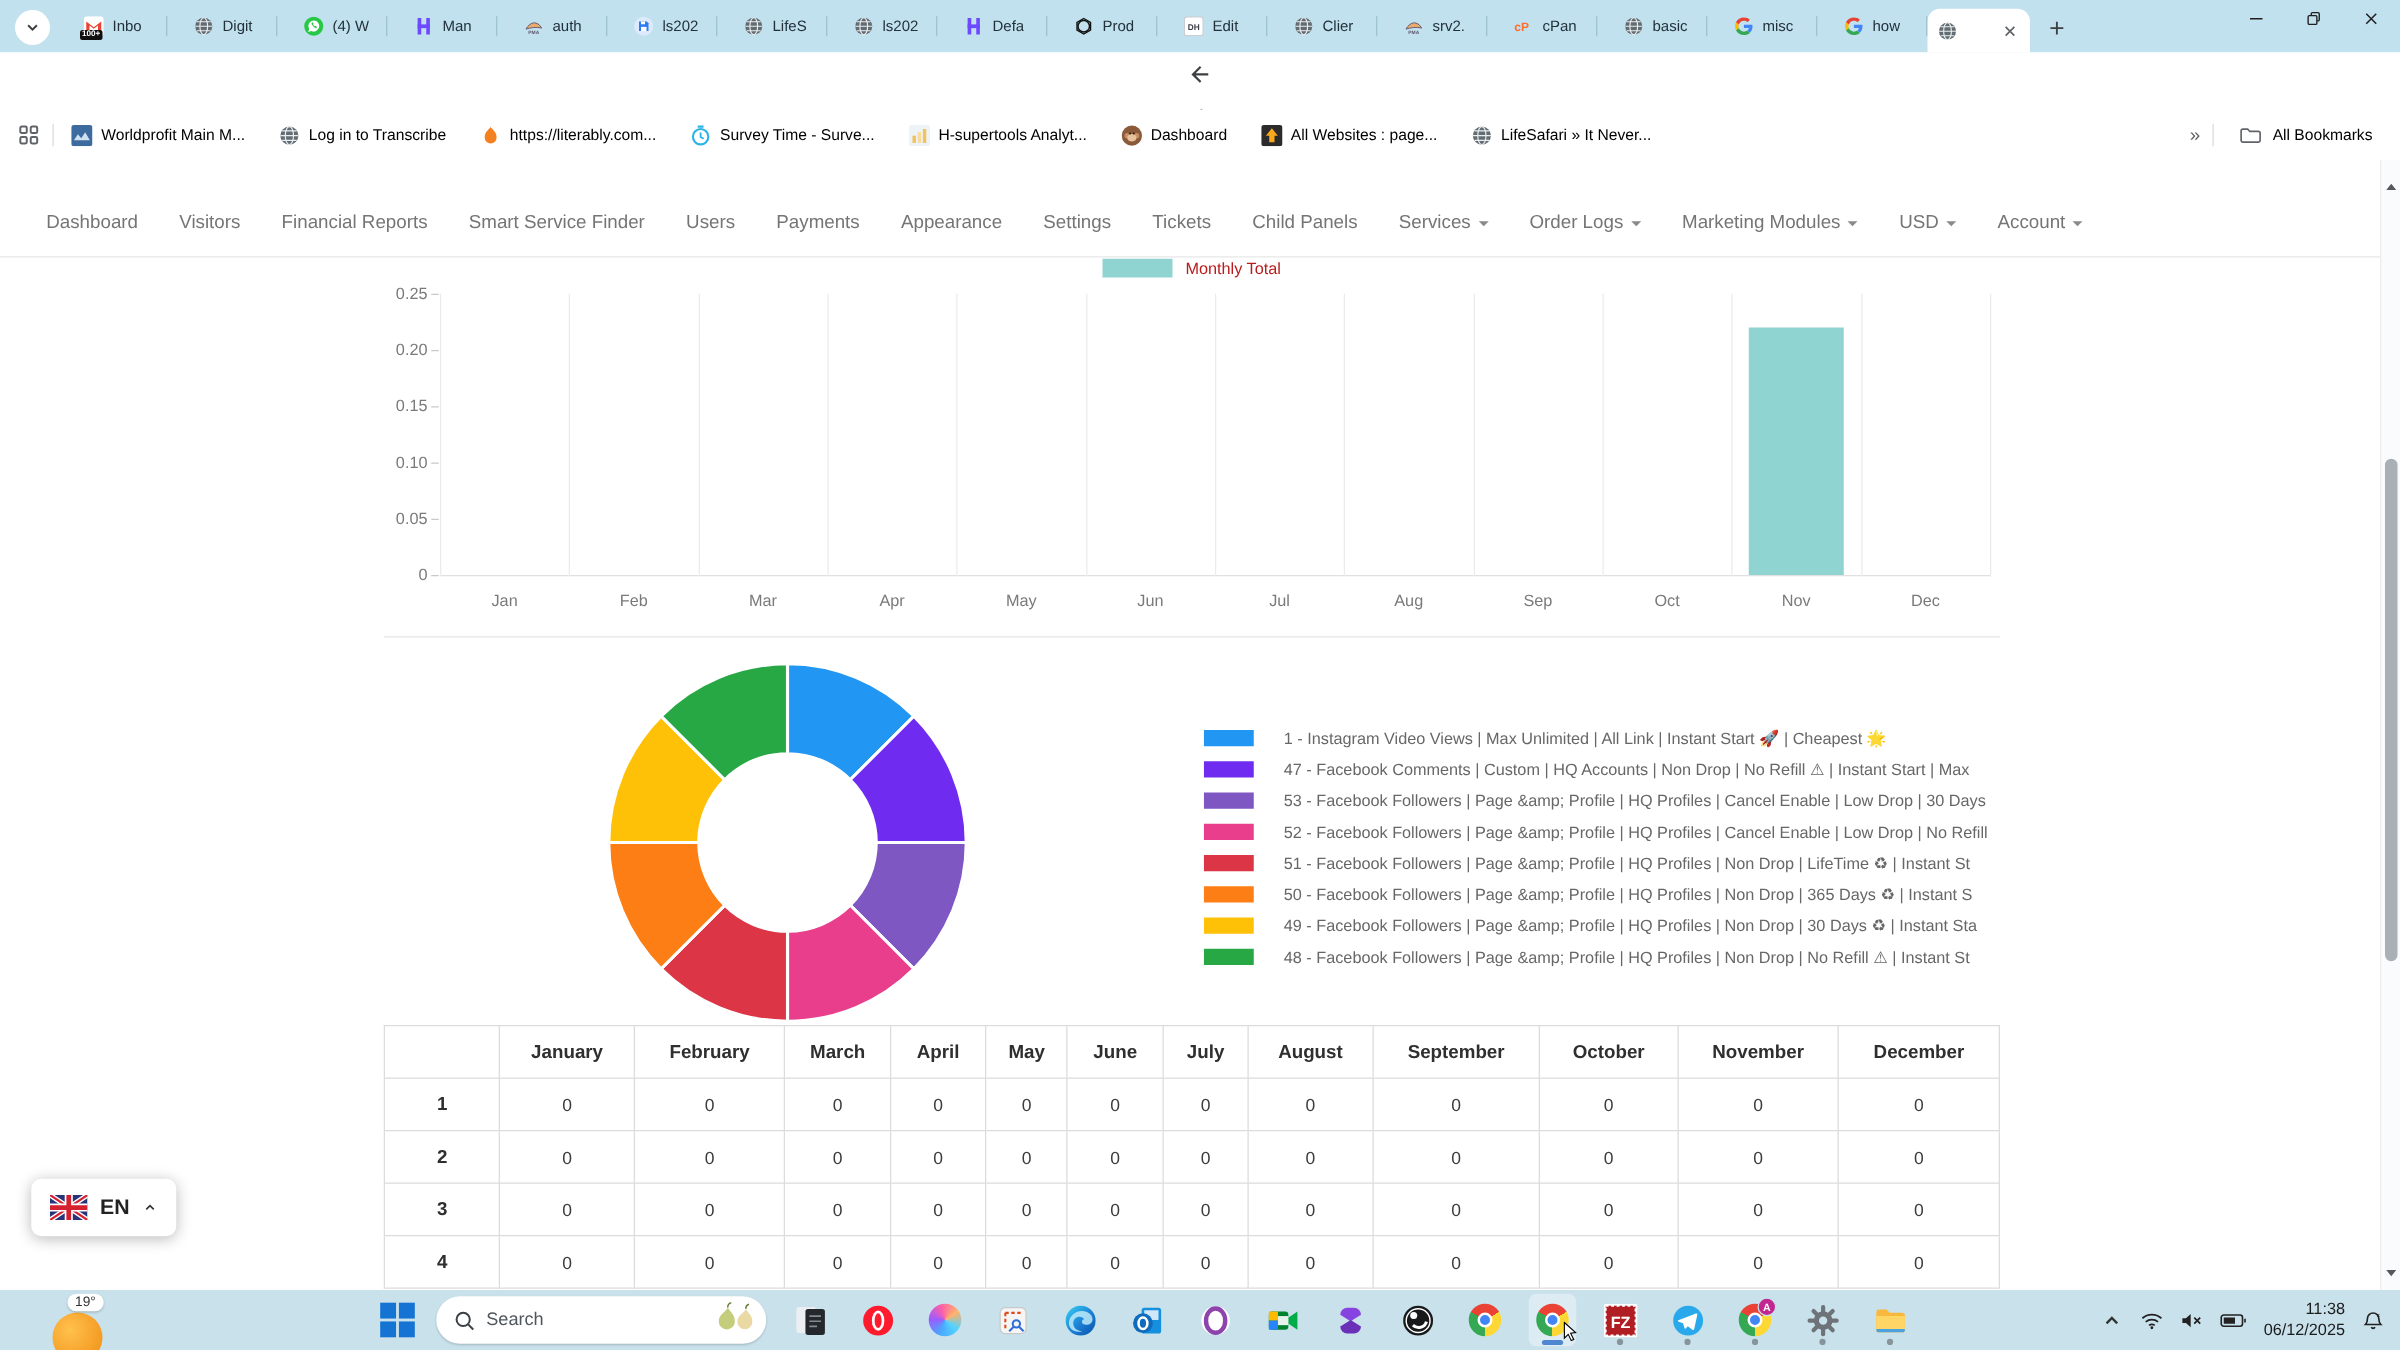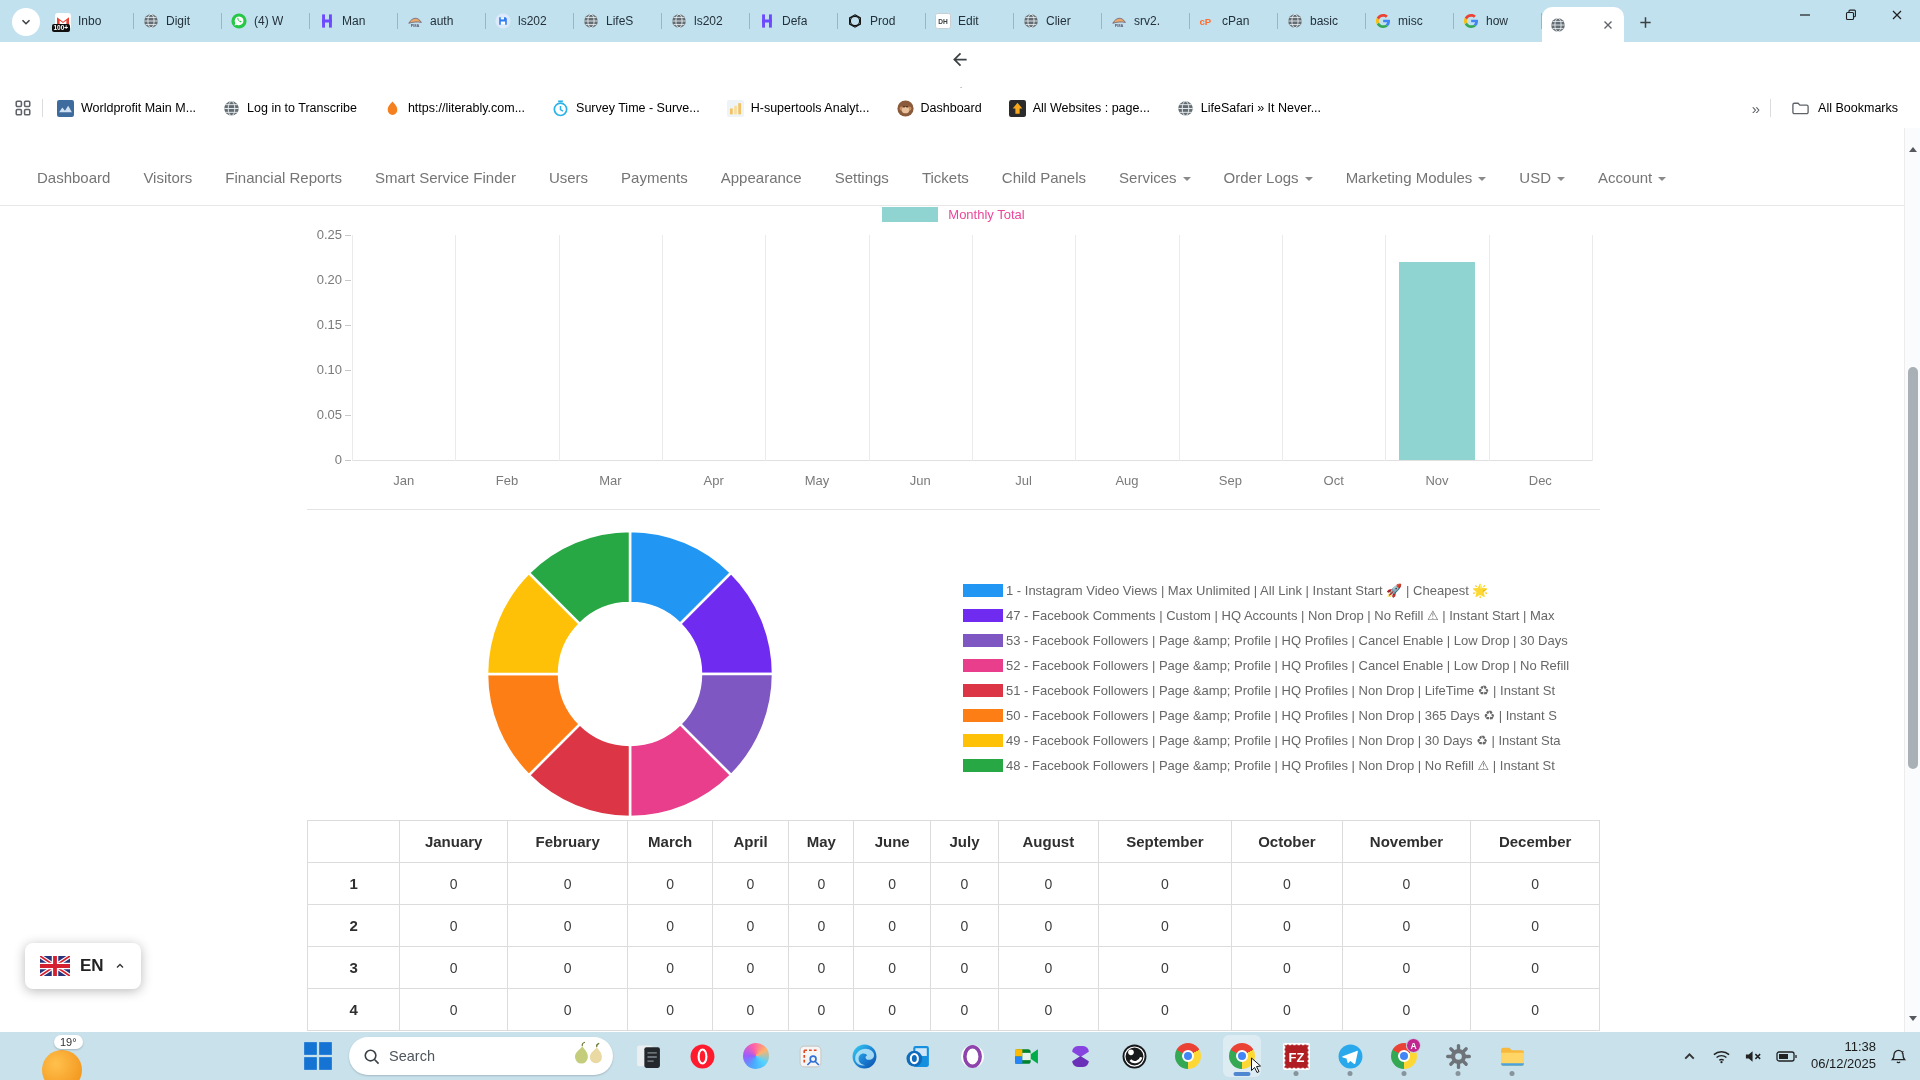--- a/index.html
+++ b/index.html
@@ -7,21 +7,21 @@
   .ic{display:inline-flex;align-items:center;justify-content:center;}
   .ic svg{width:100%;height:100%;display:block;}
 
   
   .tabstrip{position:absolute;left:0;top:0;width:100%;height:42px;background:#c2e1ee;display:flex;align-items:flex-end;}
   .tab-search-btn{width:28px;height:28px;border-radius:50%;background:#fff;margin:0 6px 6px 12px;display:flex;align-items:center;justify-content:center;flex:0 0 auto;}
   .tab-search-btn .ic{width:14px;height:14px;}
   .tabs{display:flex;align-items:center;height:42px;flex:0 0 auto;}
   .tab{width:88px;height:34px;display:flex;align-items:center;gap:7px;padding:0 6px 0 9px;position:relative;box-sizing:border-box;overflow:hidden;}
   .tab::after{content:"";position:absolute;right:0;top:9px;width:1px;height:16px;background:#93b9c8;}
-  .tab .fav{width:16px;height:16px;flex:0 0 auto;position:relative;}
+  .tab .fav{width:16px;height:16px;flex:0 0 auto;position:relative;margin-left:12px;}
   .tab .fav .ic{width:16px;height:16px;}
   .tlabel{font-size:12px;color:#22313a;white-space:nowrap;overflow:hidden;}
   .tab-badge{position:absolute;left:-3px;bottom:-3px;background:#101010;color:#fff;font-size:6.5px;font-weight:bold;padding:0 1.5px;border-radius:2px;line-height:8px;}
   .active-tab{width:82px;height:35px;background:#fff;border-radius:10px 10px 0 0;display:flex;align-items:center;justify-content:space-between;padding:0 8px;box-sizing:border-box;}
   .active-tab .ic{width:16px;height:16px;}
   .tab-close{width:16px;height:16px;display:flex;align-items:center;justify-content:center;}
   .newtab-btn{width:26px;height:26px;margin:0 0 7px 8px;display:flex;align-items:center;justify-content:center;flex:0 0 auto;}
   .newtab-btn .ic{width:15px;height:15px;}
   .win-controls{margin-left:auto;display:flex;align-self:flex-start;}
   .winbtn{width:46px;height:30px;display:flex;align-items:center;justify-content:center;}
@@ -53,33 +53,33 @@
   .allbm .ic{width:19px;height:16px;}
 
   
   .content{position:absolute;left:0;top:128px;width:1904px;height:904px;background:#fff;overflow:hidden;}
   .pagenav{position:absolute;left:0;top:22px;width:100%;height:56px;border-bottom:1px solid #e7e7e7;display:flex;align-items:center;gap:33px;padding-left:37px;box-sizing:border-box;}
   .nav-item{font-size:15px;color:#757575;display:flex;align-items:center;gap:6px;white-space:nowrap;}
   .caret{width:0;height:0;border-left:4px solid transparent;border-right:4px solid transparent;border-top:4px solid #8a8a8a;margin-top:2px;}
 
   .legend-bar{position:absolute;left:307px;top:79px;width:1293px;display:flex;justify-content:center;align-items:center;gap:10px;}
   .legend-swatch{width:56px;height:15px;}
-  .legend-label{font-size:13px;color:#ec4899;}
+  .legend-label{font-size:13px;color:#b91c1c;}
 
   .ylabel{position:absolute;width:42px;text-align:right;font-size:13px;color:#7a7a7a;line-height:14px;}
   .ytick{position:absolute;width:6px;height:1px;background:#c9c9c9;}
   .plot{position:absolute;left:352px;top:107px;width:1240px;height:225px;border-bottom:1px solid #e0e0e0;}
   .vline{position:absolute;top:0;bottom:-1px;width:1px;background:#ebebeb;}
   .chart-bar{position:absolute;bottom:0;}
   .xlabel{position:absolute;top:345px;font-size:13px;color:#7a7a7a;text-align:center;}
   .hr-line{position:absolute;left:307px;top:381px;width:1293px;height:1px;background:#e4e4e4;}
 
   .donut-box{position:absolute;left:483px;top:399px;width:294px;height:294px;}
   .donut-legend{position:absolute;left:963px;top:450px;width:637px;overflow:hidden;}
-  .dl-row{display:flex;align-items:center;height:25px;gap:3px;white-space:nowrap;}
+  .dl-row{display:flex;align-items:center;height:25px;gap:24px;white-space:nowrap;}
   .dl-swatch{width:40px;height:13px;flex:0 0 auto;}
   .dl-label{font-size:13px;color:#676767;overflow:hidden;}
 
   .report-table{position:absolute;left:307px;top:692px;width:1293px;border-collapse:collapse;table-layout:fixed;}
   .report-table th,.report-table td{border:1px solid #dcdcdc;height:41px;text-align:center;padding:0;}
   .report-table thead th{font-size:15px;font-weight:bold;color:#2f2f2f;}
   .report-table td{font-size:14px;color:#3d3d3d;font-weight:normal;}
   .report-table .rowlabel{font-size:15px;font-weight:bold;color:#2f2f2f;}
 
   

